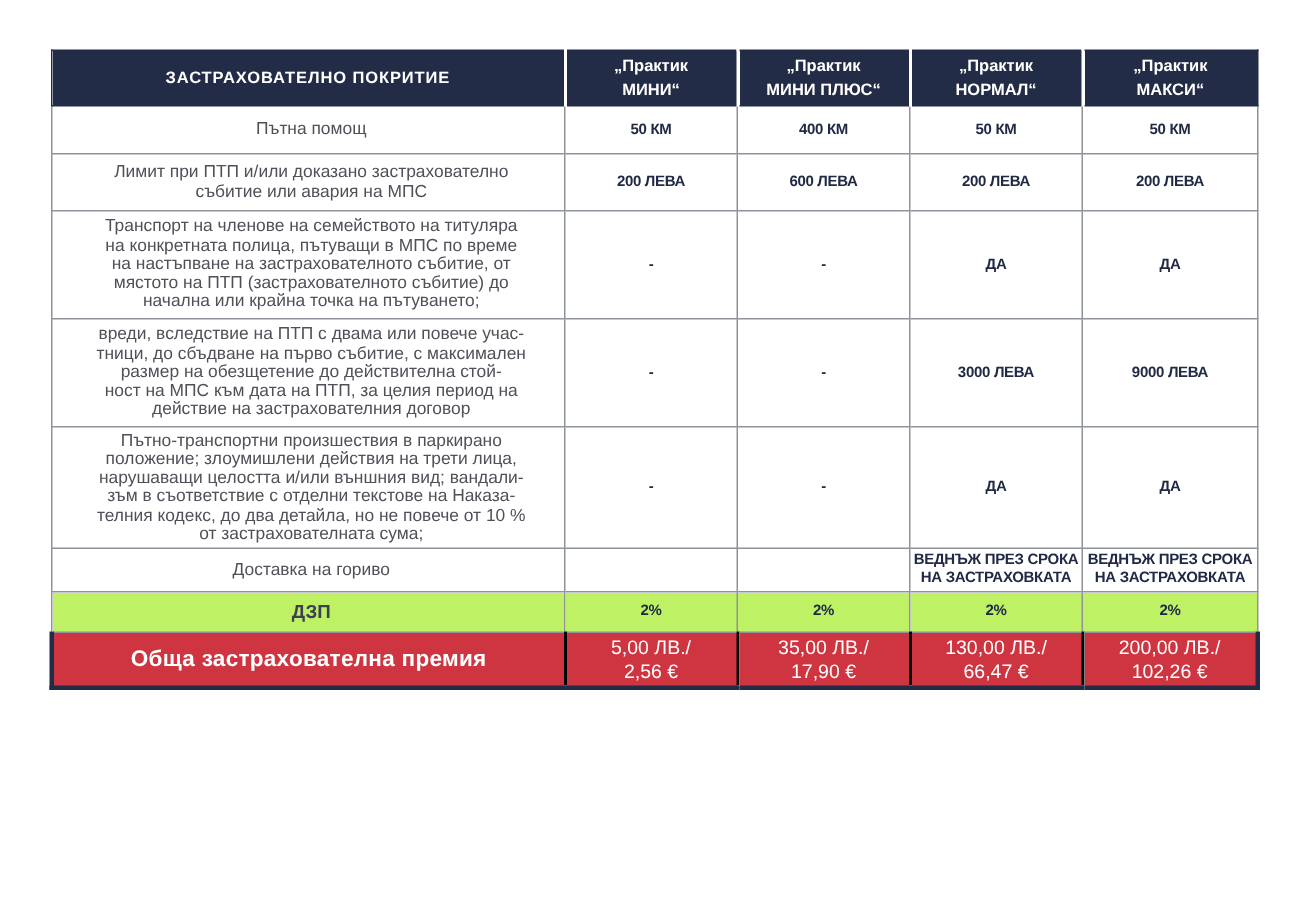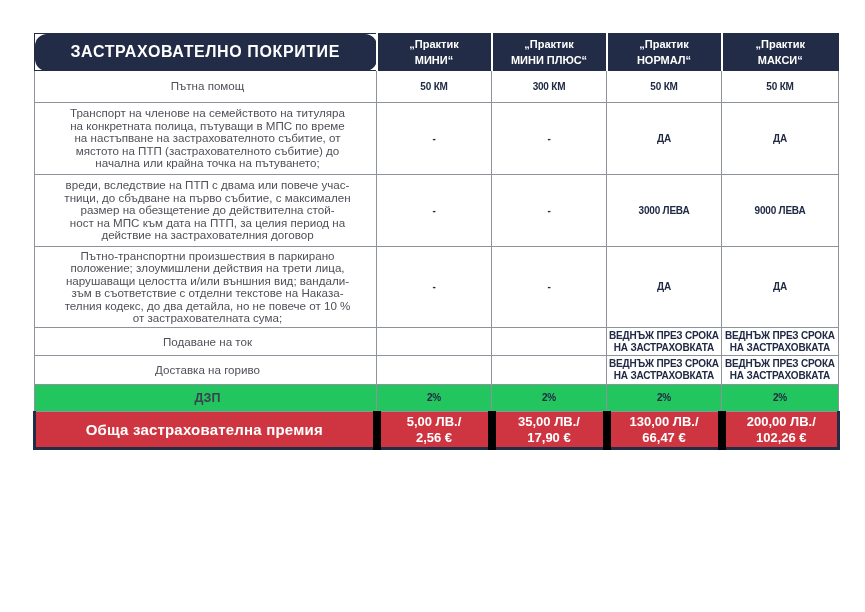--- a/index.html
+++ b/index.html
@@ -14,50 +14,50 @@
   table.cmp td, table.cmp th {
     border:1px solid #8e939b;
     vertical-align:middle;
     overflow:hidden;
   }
   
   tr.hdr th {
     background:#232c46; color:#ffffff; border:1px solid #232c46;
     font-weight:bold; text-align:center;
   }
-  th.cov { font-size:16px; letter-spacing:.6px;border-radius:12px; }
+  th.cov { font-size:11px; letter-spacing:.6px; }
   tr.hdr th.prod {
     font-size:11px; line-height:16px; white-space:pre-line;
     border-left:2px solid #ffffff;
   }
   
   td.lbl {
     color:#4f5058; font-size:11.6px; line-height:12.4px;
     padding:3px 4px 3px 8px; white-space:pre-line; text-align:center;
   }
   
   td.val {
     color:#202a44; font-weight:bold; font-size:10px; line-height:12px;
     letter-spacing:-0.2px; text-align:center; white-space:pre-line;
   }
   
-  tr.dzp td { background:#22c55e; }
+  tr.dzp td { background:#bef264; }
   tr.dzp td.lbl { font-weight:bold; color:#3c4050; font-size:12.5px; }
   
   tr.total td {
     background:#cf3540; color:#ffffff;
     border-bottom:3px solid #232c46;
   }
   tr.total td.tlbl {
     font-weight:bold; font-size:15px; text-align:center; letter-spacing:.2px;
     border-left:3px solid #232c46;
   }
   tr.total td.tval {
-    font-weight:bold; font-size:13px; line-height:16px; text-align:center;
-    white-space:pre-line; border-left:8px solid #000000;
+    font-weight:normal; font-size:13px; line-height:16px; text-align:center;
+    white-space:pre-line; border-left:2px solid #000000;
   }
   tr.total td.tval.last { border-right:3px solid #232c46; }
 </style>
 </head>
 <body>
 
 <div class="page">
   <table class="cmp">
     <colgroup>
       <col style="width:342px">
@@ -76,25 +76,33 @@
 МИНИ ПЛЮС“</th>
       <th class="prod">„Практик
 НОРМАЛ“</th>
       <th class="prod">„Практик
 МАКСИ“</th>
     </tr>
 
     <tr style="height:32px">
       <td class="lbl">Пътна помощ</td>
       <td class="val">50 КМ</td>
-      <td class="val">300 КМ</td>
+      <td class="val">400 КМ</td>
       <td class="val">50 КМ</td>
       <td class="val">50 КМ</td>
     </tr>
 
+    <tr style="height:38px">
+      <td class="lbl">Лимит при ПТП и/или доказано застрахователно
+събитие или авария на МПС</td>
+      <td class="val">200 ЛЕВА</td>
+      <td class="val">600 ЛЕВА</td>
+      <td class="val">200 ЛЕВА</td>
+      <td class="val">200 ЛЕВА</td>
+    </tr>
 
     <tr style="height:72px">
       <td class="lbl">Транспорт на членове на семейството на титуляра
 на конкретната полица, пътуващи в МПС по време
 на настъпване на застрахователното събитие, от
 мястото на ПТП (застрахователното събитие) до
 начална или крайна точка на пътуването;</td>
       <td class="val">-</td>
       <td class="val">-</td>
       <td class="val">ДА</td>
@@ -121,29 +129,20 @@
 телния кодекс, до два детайла, но не повече от 10 %
 от застрахователната сума;</td>
       <td class="val">-</td>
       <td class="val">-</td>
       <td class="val">ДА</td>
       <td class="val">ДА</td>
     </tr>
 
 
 
-    <tr style="height:28px">
-      <td class="lbl">Подаване на ток</td>
-      <td class="val"></td>
-      <td class="val"></td>
-      <td class="val">ВЕДНЪЖ ПРЕЗ СРОКА
-НА ЗАСТРАХОВКАТА</td>
-      <td class="val">ВЕДНЪЖ ПРЕЗ СРОКА
-НА ЗАСТРАХОВКАТА</td>
-    </tr>
 
     <tr style="height:29px">
       <td class="lbl">Доставка на гориво</td>
       <td class="val"></td>
       <td class="val"></td>
       <td class="val">ВЕДНЪЖ ПРЕЗ СРОКА
 НА ЗАСТРАХОВКАТА</td>
       <td class="val">ВЕДНЪЖ ПРЕЗ СРОКА
 НА ЗАСТРАХОВКАТА</td>
     </tr>

